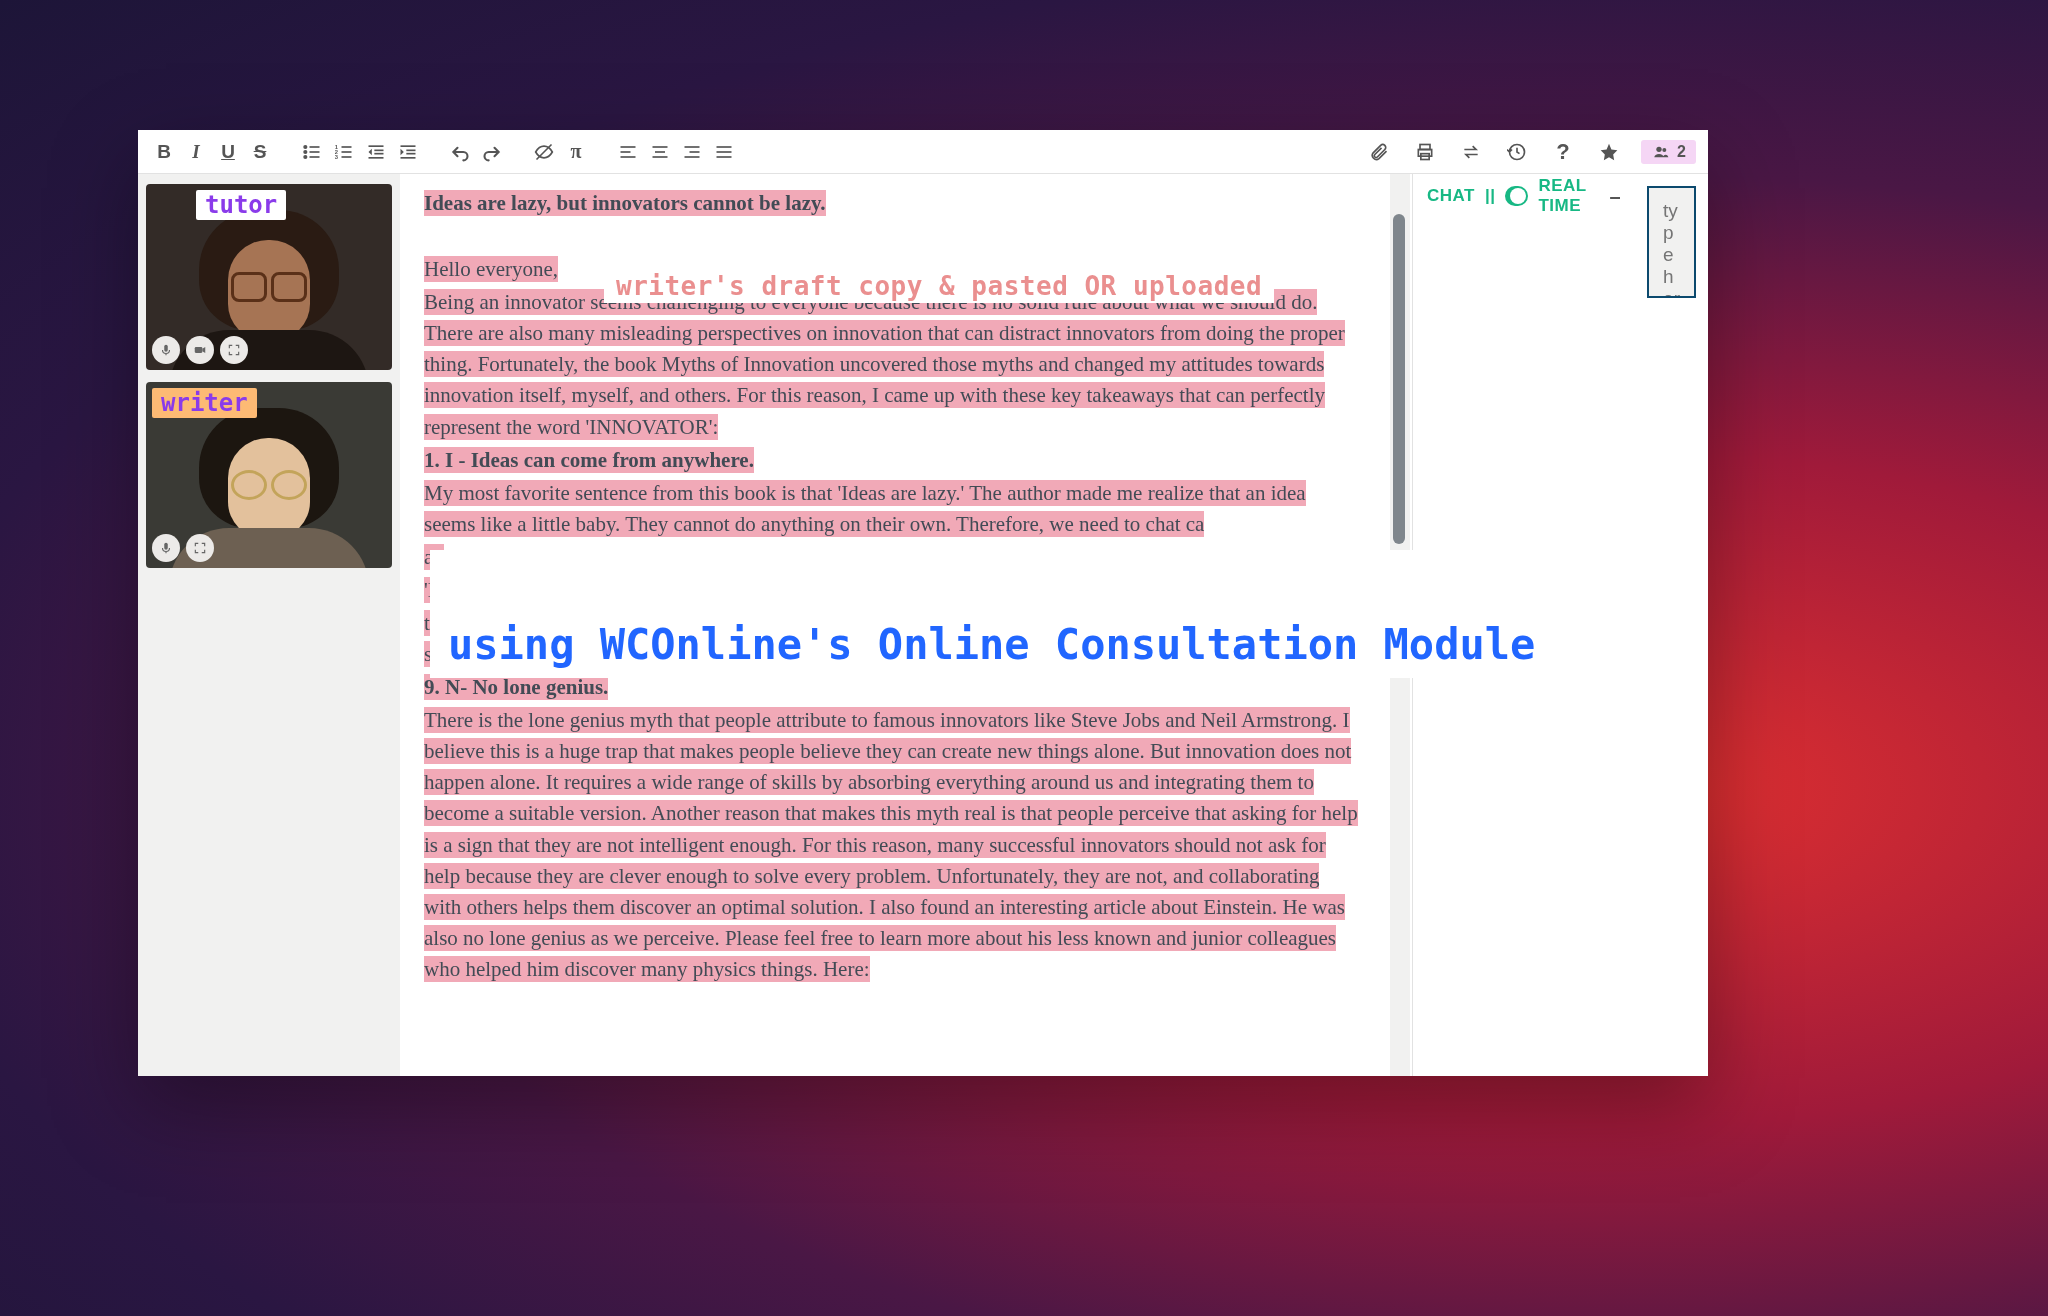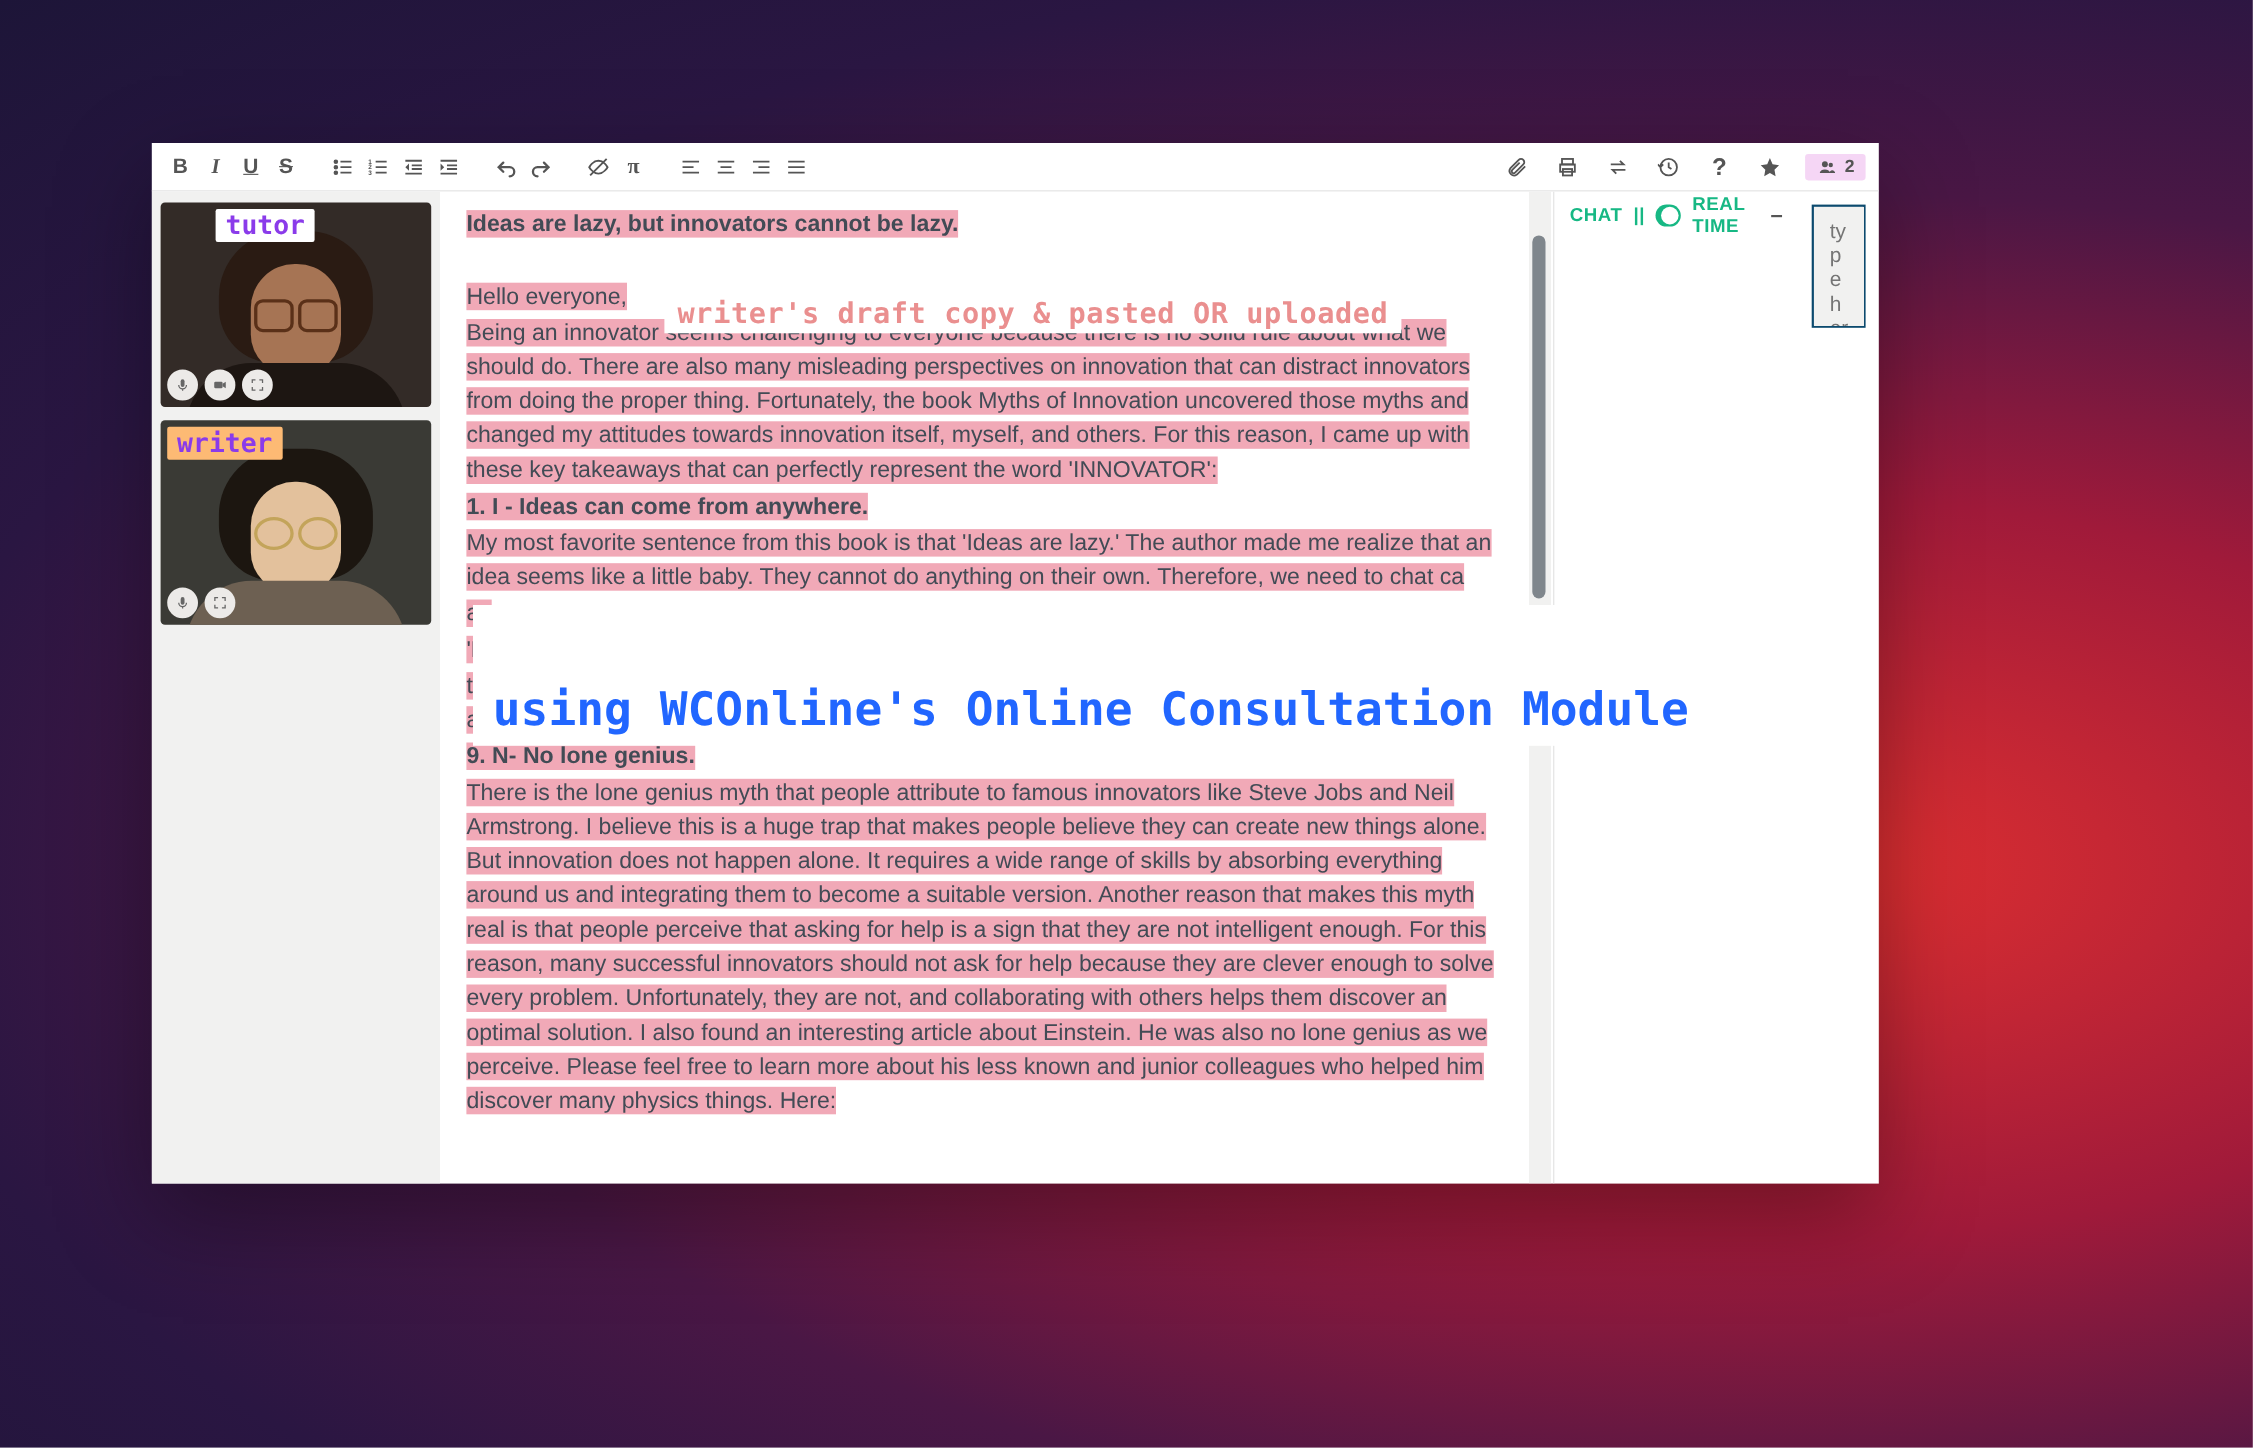--- a/index.html
+++ b/index.html
@@ -123,21 +123,21 @@
   .editor-wrap {
     flex:1; display:flex; overflow:hidden;
   }
   .editor {
     flex:1;
     padding: 14px 28px 14px 24px;
     overflow-y:auto;
     font-size:21px;
     line-height:1.48;
     color:#424b55;
-    font-family: Liberation Sans, sans-serif;
+    font-family: Liberation Serif, serif;
     position:relative;
   }
   .editor p { margin-bottom:2px; }
   .hl {
     background:#f1a9b7;
     box-decoration-break: clone;
     -webkit-box-decoration-break: clone;
     padding:1px 0;
   }
   .hl-strong { font-weight:700; }

